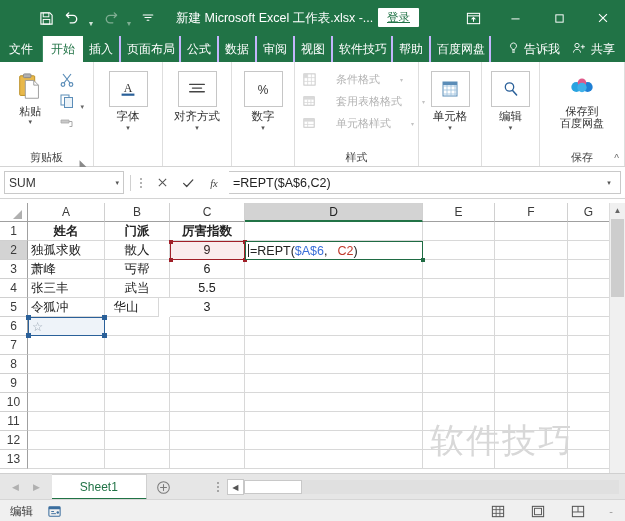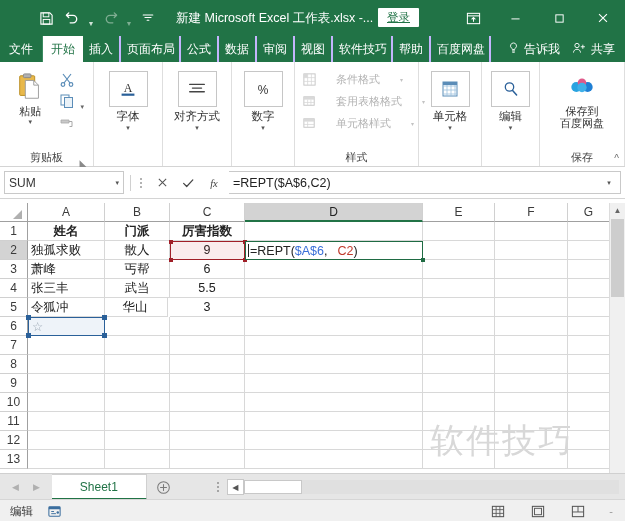--- a/index.html
+++ b/index.html
@@ -617,21 +617,21 @@
 
       <div class="cell" style="left:0;top:57px;width:77px;">张三丰</div>
       <div class="cell ctr" style="left:77px;top:57px;width:65px;">武当</div>
       <div class="cell ctr" style="left:142px;top:57px;width:75px;">5.5</div>
       <div class="cell" style="left:217px;top:57px;width:178px;"></div>
       <div class="cell" style="left:395px;top:57px;width:72px;"></div>
       <div class="cell" style="left:467px;top:57px;width:73px;"></div>
       <div class="cell" style="left:540px;top:57px;width:45px;"></div>
 
       <div class="cell" style="left:0;top:76px;width:77px;">令狐冲</div>
-      <div class="cell ctr" style="left:75px;top:76px;width:65px;">华山</div>
+      <div class="cell ctr" style="left:66px;top:76px;width:65px;">华山</div>
       <div class="cell ctr" style="left:142px;top:76px;width:75px;">3</div>
       <div class="cell" style="left:217px;top:76px;width:178px;"></div>
       <div class="cell" style="left:395px;top:76px;width:72px;"></div>
       <div class="cell" style="left:467px;top:76px;width:73px;"></div>
       <div class="cell" style="left:540px;top:76px;width:45px;"></div>
 
       <div class="cell" style="left:0;top:95px;width:77px;"></div>
       <div class="cell" style="left:77px;top:95px;width:65px;"></div>
       <div class="cell" style="left:142px;top:95px;width:75px;"></div>
       <div class="cell" style="left:217px;top:95px;width:178px;"></div>

